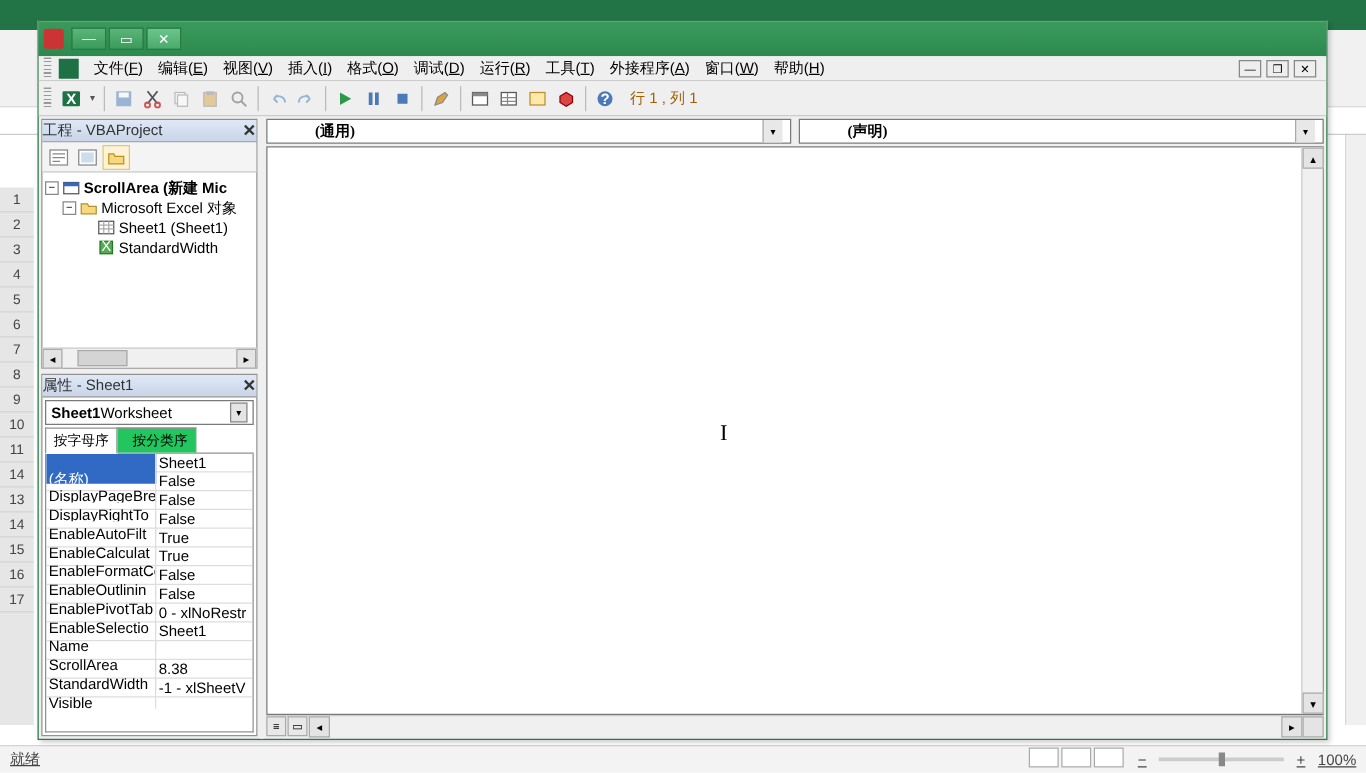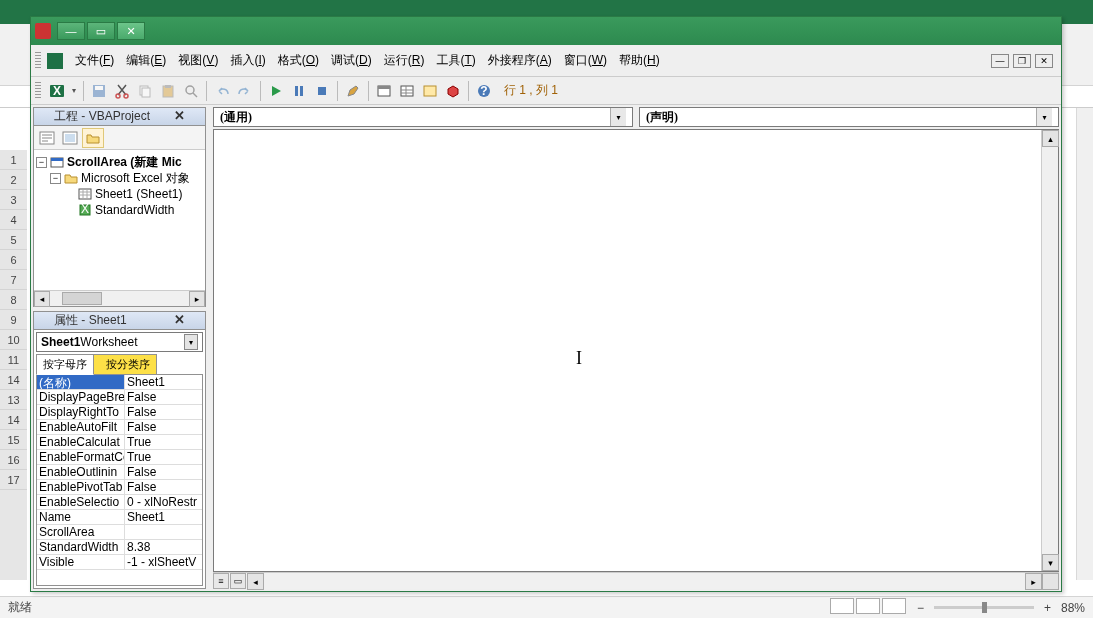--- a/index.html
+++ b/index.html
@@ -6,37 +6,37 @@
 body { background: #f0f0f0; width: 1093px; height: 618px; overflow: hidden; position: relative; }
 
 
 .excel-bg { position: absolute; inset: 0; background: #fff; }
 .excel-ribbon-strip { position: absolute; top: 0; left: 0; right: 0; height: 24px; background: #227446; }
 .excel-ribbon2 { position: absolute; top: 24px; left: 0; right: 0; height: 62px; background: #f1f1f1; border-bottom: 1px solid #d4d4d4; }
 .excel-formula { position: absolute; top: 86px; left: 0; right: 0; height: 22px; background: #fff; border-bottom: 1px solid #ccc; }
 .excel-right-scroll { position: absolute; top: 108px; right: 0; width: 17px; bottom: 38px; background: #f0f0f0; border-left: 1px solid #d9d9d9; }
 .excel-rows { position: absolute; left: 0; top: 150px; width: 27px; bottom: 38px; background: #e6e6e6; }
 .excel-row { height: 20px; border-bottom: 1px solid #d4d4d4; text-align: center; line-height: 20px; color: #444; font-size: 11px; }
-.excel-status { position: absolute; bottom: 0; left: 0; right: 0; height: 22px; background: #f3f3f3; border-top: 1px solid #d4d4d4; display: flex; align-items: center; padding: 0 8px; color: #444; }
+.excel-status { position: absolute; bottom: 0; left: 0; right: 0; height: 22px; background: #f3f3f3; border-top: 1px solid #d4d4d4; display: flex; align-items: center; padding: 0 8px; color: #444; text-decoration: underline; }
 .excel-status .right { margin-left: auto; display: flex; align-items: center; gap: 10px; }
 .view-icons span { display: inline-block; width: 24px; height: 16px; border: 1px solid #aaa; margin: 0 1px; background: #fff; }
 .zoom-track { display: inline-block; width: 100px; height: 3px; background: #ccc; vertical-align: middle; position: relative; }
 .zoom-handle { position: absolute; left: 48px; top: -4px; width: 5px; height: 11px; background: #888; }
 
 
 .vba-window { position: absolute; left: 30px; top: 16px; width: 1032px; height: 576px; background: #efefef; border: 1px solid #2a7a45; box-shadow: 2px 2px 4px rgba(0,0,0,0.2); display: flex; flex-direction: column; }
 .titlebar { height: 28px; background: linear-gradient(#3a9a5c, #2d8a4f); display: flex; align-items: center; padding: 0 4px; color: #fff; }
 .titlebar .app-icon { width: 16px; height: 16px; background: #c33; margin-right: 6px; border-radius: 2px; position: relative; }
 .titlebar .title-text { flex: 1; font-size: 12px; }
 .winbtns { display: flex; gap: 2px; }
 .winbtn { width: 28px; height: 18px; background: linear-gradient(#5cb57a, #3a9a5c); border: 1px solid #2a7a45; display: flex; align-items: center; justify-content: center; color: #fff; font-size: 11px; cursor: pointer; }
 .winbtn.close { background: linear-gradient(#6cc58a, #4aaa6c); }
 
 
-.menubar { height: 32px; background: #efefef; display: flex; align-items: center; padding: 0 4px; border-bottom: 1px solid #ccc; text-align: right; }
+.menubar { height: 20px; background: #efefef; display: flex; align-items: center; padding: 0 4px; border-bottom: 1px solid #ccc; text-align: right; }
 .menubar .grip { width: 6px; height: 18px; background: repeating-linear-gradient(#999 0, #999 1px, transparent 1px, transparent 3px); margin-right: 6px; }
 .menu-item { padding: 2px 6px; color: #000; cursor: pointer; }
 .menu-item u { text-decoration: underline; }
 .mdi-ctrl { margin-left: auto; display: flex; gap: 4px; padding-right: 4px; }
 .mdi-ctrl span { width: 18px; height: 14px; border: 1px solid #888; background: #eee; display: flex; align-items: center; justify-content: center; font-size: 9px; cursor: pointer; }
 
 
 .toolbar { height: 28px; background: #efefef; display: flex; align-items: center; padding: 0 4px; border-bottom: 1px solid #ccc; gap: 1px; }
 .toolbar .grip { width: 6px; height: 18px; background: repeating-linear-gradient(#999 0, #999 1px, transparent 1px, transparent 3px); margin-right: 4px; }
 .tbtn { width: 22px; height: 22px; display: flex; align-items: center; justify-content: center; border: 1px solid transparent; cursor: pointer; }
@@ -46,21 +46,21 @@
 .tlabel { margin-left: 8px; color: #a16207; }
 .tbtn.dim { opacity: 0.5; cursor: default; }
 
 
 .vba-body { flex: 1; display: flex; min-height: 0; }
 
 
 .left-col { width: 180px; display: flex; flex-direction: column; border-right: 3px solid #efefef; }
 
 .pane { display: flex; flex-direction: column; background: #fff; border: 1px solid #919191; margin: 2px; }
-.pane-title { height: 18px; background: linear-gradient(#dfe8f6, #c8d5e8); border-bottom: 1px solid #919191; display: flex; align-items: flex-start; padding: 0 20px; font-size: 11px; color: #333; }
+.pane-title { height: 18px; background: linear-gradient(#dfe8f6, #c8d5e8); border-bottom: 1px solid #919191; display: flex; align-items: center; padding: 0 0; font-size: 11px; color: #333; }
 .pane-title .close-x { margin-left: auto; font-weight: bold; cursor: pointer; font-family: Arial; font-size: 13px; }
 .pane-tb { height: 24px; border-bottom: 1px solid #ccc; display: flex; align-items: center; gap: 1px; padding: 0 2px; background: #f4f4f4; }
 .pane-tb .tbtn2 { width: 22px; height: 20px; display: flex; align-items: center; justify-content: center; cursor: pointer; border: 1px solid transparent; }
 .pane-tb .tbtn2.folder { background: #fff3d6; border: 1px solid #e0c878; }
 
 .tree { flex: 1; overflow: auto; padding: 4px 2px; font-family: SimSun, monospace; font-size: 12px; }
 .tree-row { display: flex; align-items: center; height: 16px; white-space: nowrap; }
 .tree-exp { width: 11px; height: 11px; border: 1px solid #888; display: flex; align-items: center; justify-content: center; font-size: 9px; line-height: 1; margin-right: 3px; background: #fff; cursor: pointer; }
 .tree-icon { width: 14px; height: 14px; margin-right: 3px; display: inline-flex; align-items: center; justify-content: center; }
 .tree-label { color: #000; }
@@ -70,33 +70,33 @@
 .hscroll { height: 16px; background: #f0f0f0; border-top: 1px solid #ccc; position: relative; }
 .hscroll-thumb { position: absolute; left: 28px; top: 1px; width: 40px; height: 13px; background: #d4d4d4; border: 1px solid #aaa; }
 .hscroll-arrow { position: absolute; top: 0; width: 16px; height: 16px; background: #e4e4e4; border: 1px solid #aaa; display: flex; align-items: center; justify-content: center; font-size: 9px; }
 
 
 .prop-combo { margin: 2px; height: 20px; border: 1px solid #7a7a7a; display: flex; align-items: center; padding: 0 4px; font-family: SimSun; background: #fff; }
 .prop-combo .dd { margin-left: auto; width: 14px; height: 16px; background: #e4e4e4; border: 1px solid #888; display: flex; align-items: center; justify-content: center; font-size: 8px; }
 .prop-tabs { display: flex; border-bottom: 1px solid #919191; margin: 0 2px; }
 .prop-tab { padding: 2px 6px; border: 1px solid #919191; border-bottom: none; background: #fff; font-size: 11px; cursor: pointer; margin-right: -1px; position: relative; }
 .prop-tab.active { background: #fff; z-index: 1; border-bottom: 1px solid #fff; margin-bottom: -1px; }
-.prop-tab:not(.active) { background: #fde047; padding-left: 12px; }
+.prop-tab:not(.active) { background: #22c55e; padding-left: 12px; }
 .prop-grid { flex: 1; overflow: auto; margin: 0 2px 2px; border: 1px solid #919191; border-top: none; font-family: SimSun, monospace; font-size: 12px; }
 .prop-row { display: flex; height: 15px; border-bottom: 1px solid #ddd; }
-.prop-name { width: 88px; padding: 0 2px; border-right: 1px solid #ddd; overflow: hidden; white-space: nowrap; }
+.prop-name { width: 88px; padding: 12px 2px; border-right: 1px solid #ddd; overflow: hidden; white-space: nowrap; }
 .prop-val { flex: 1; padding: 0 2px; overflow: hidden; white-space: nowrap; }
 .prop-row.sel .prop-name { background: #316ac5; color: #fff; }
 
 
 .right-col { flex: 1; display: flex; flex-direction: column; padding: 2px; min-width: 0; }
 .code-dropdowns { display: flex; gap: 6px; margin-bottom: 2px; }
 .code-dd { flex: 1; height: 20px; border: 1px solid #7a7a7a; background: #fff; display: flex; align-items: center; padding: 0 6px; }
 .code-dd .dd { margin-left: auto; width: 16px; height: 18px; background: #e8e8e8; border-left: 1px solid #aaa; display: flex; align-items: center; justify-content: center; font-size: 8px; }
-.code-dd .txt { font-weight: bold; font-family: SimSun; }
+.code-dd .txt { font-weight: bold; font-family: SimSun; margin-left: 32px; }
 .code-area { flex: 1; display: flex; border: 1px solid #7a7a7a; background: #fff; min-height: 0; }
 .code-content { flex: 1; position: relative; }
 .code-vscroll { width: 17px; background: #f0f0f0; border-left: 1px solid #ccc; position: relative; }
 .code-vscroll .arr { position: absolute; left: 0; width: 17px; height: 17px; background: #e4e4e4; border: 1px solid #aaa; display: flex; align-items: center; justify-content: center; font-size: 9px; }
 .code-bottom { height: 17px; display: flex; border-top: 1px solid #ccc; background: #f0f0f0; }
 .view-toggle { width: 16px; height: 16px; border: 1px solid #aaa; background: #e8e8e8; margin-right: 1px; display: flex; align-items: center; justify-content: center; font-size: 9px; }
 .code-hscroll { flex: 1; position: relative; }
 .code-hscroll .arr { position: absolute; top: 0; width: 17px; height: 17px; background: #e4e4e4; border: 1px solid #aaa; display: flex; align-items: center; justify-content: center; font-size: 9px; }
 .text-cursor { position: absolute; left: 362px; top: 218px; font-family: serif; font-size: 18px; color: #000; }
 
@@ -132,21 +132,21 @@
   <div class="excel-right-scroll"></div>
   <div class="excel-status">
     <span>就绪</span>
     <div class="right">
       <span class="view-icons"><span></span><span></span><span></span></span>
       <span>−</span>
       <span class="zoom-track">
           <span class="zoom-handle"></span>
         </span>
       <span>+</span>
-      <span>88%</span>
+      <span>100%</span>
     </div>
   </div>
 </div>
 
 <div class="vba-window">
   <div class="titlebar">
     <span class="app-icon"></span>
     <div class="winbtns">
       <div class="winbtn">—</div>
       <div class="winbtn">▭</div>

